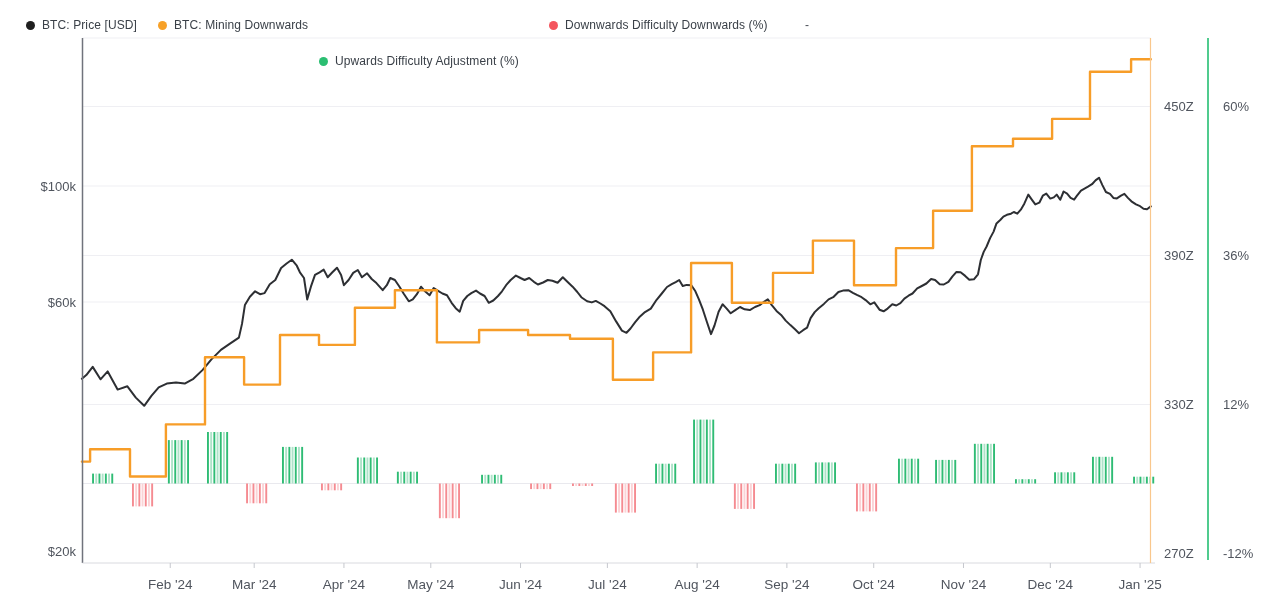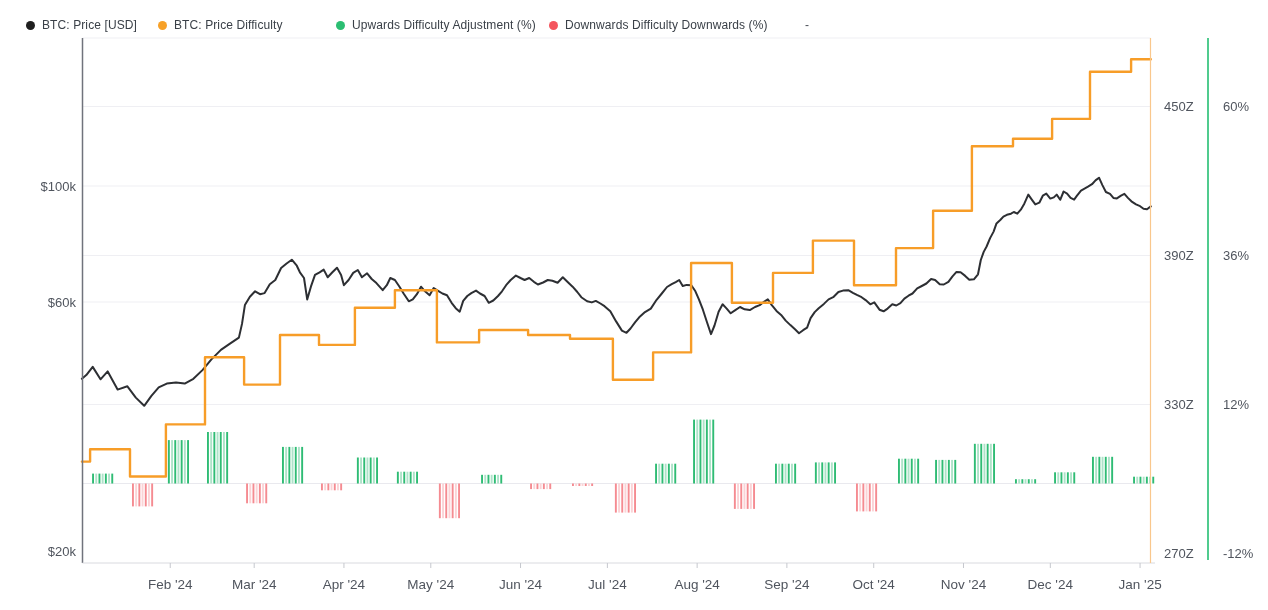--- a/index.html
+++ b/index.html
@@ -3,36 +3,36 @@
 <meta charset="utf-8">
 <style>
   html,body{margin:0;padding:0;background:#ffffff;}
   .stage{position:relative;width:1268px;height:610px;background:#ffffff;overflow:hidden;
          font-family:"Liberation Sans","DejaVu Sans",sans-serif;}
   .legend{position:absolute;left:0;top:0;width:1268px;height:36px;}
   .legend-item{position:absolute;top:18px;display:flex;align-items:center;gap:7px;cursor:pointer;}
   .legend-item .dot{width:9px;height:9px;border-radius:50%;display:inline-block;flex:0 0 auto;}
   .legend-item .lbl{font-size:12px;color:#3a4048;white-space:nowrap;letter-spacing:.1px;}
   .legend-extra{position:absolute;top:18px;font-size:12px;color:#4a4f58;}
-  .li-0{left:26px;} .li-1{left:158px;} .li-2{left:336px;} .li-3{left:549px;}
+  .li-0{left:26px;} .li-1{left:158px;} .li-2{left:319px;margin-top:36px;} .li-3{left:549px;}
   .le-dash{left:805px;}
   svg text{font-family:"Liberation Sans","DejaVu Sans",sans-serif;}
 </style>
 </head>
 <body>
 
 <div class="stage">
   <div class="legend">
     <div class="legend-item li-0">
       <span class="dot" style="background: rgb(31, 31, 31);"></span>
       <span class="lbl">BTC: Price [USD]</span>
     </div>
     <div class="legend-item li-1">
       <span class="dot" style="background: rgb(247, 161, 40);"></span>
-      <span class="lbl">BTC: Price Difficulty</span>
+      <span class="lbl">BTC: Mining Downwards</span>
     </div>
     <div class="legend-item li-2">
       <span class="dot" style="background: rgb(43, 190, 114);"></span>
       <span class="lbl">Upwards Difficulty Adjustment (%)</span>
     </div>
     <div class="legend-item li-3">
       <span class="dot" style="background: rgb(244, 85, 94);"></span>
       <span class="lbl">Downwards Difficulty Downwards (%)</span>
     </div>
     <div class="legend-extra le-dash">-</div>

